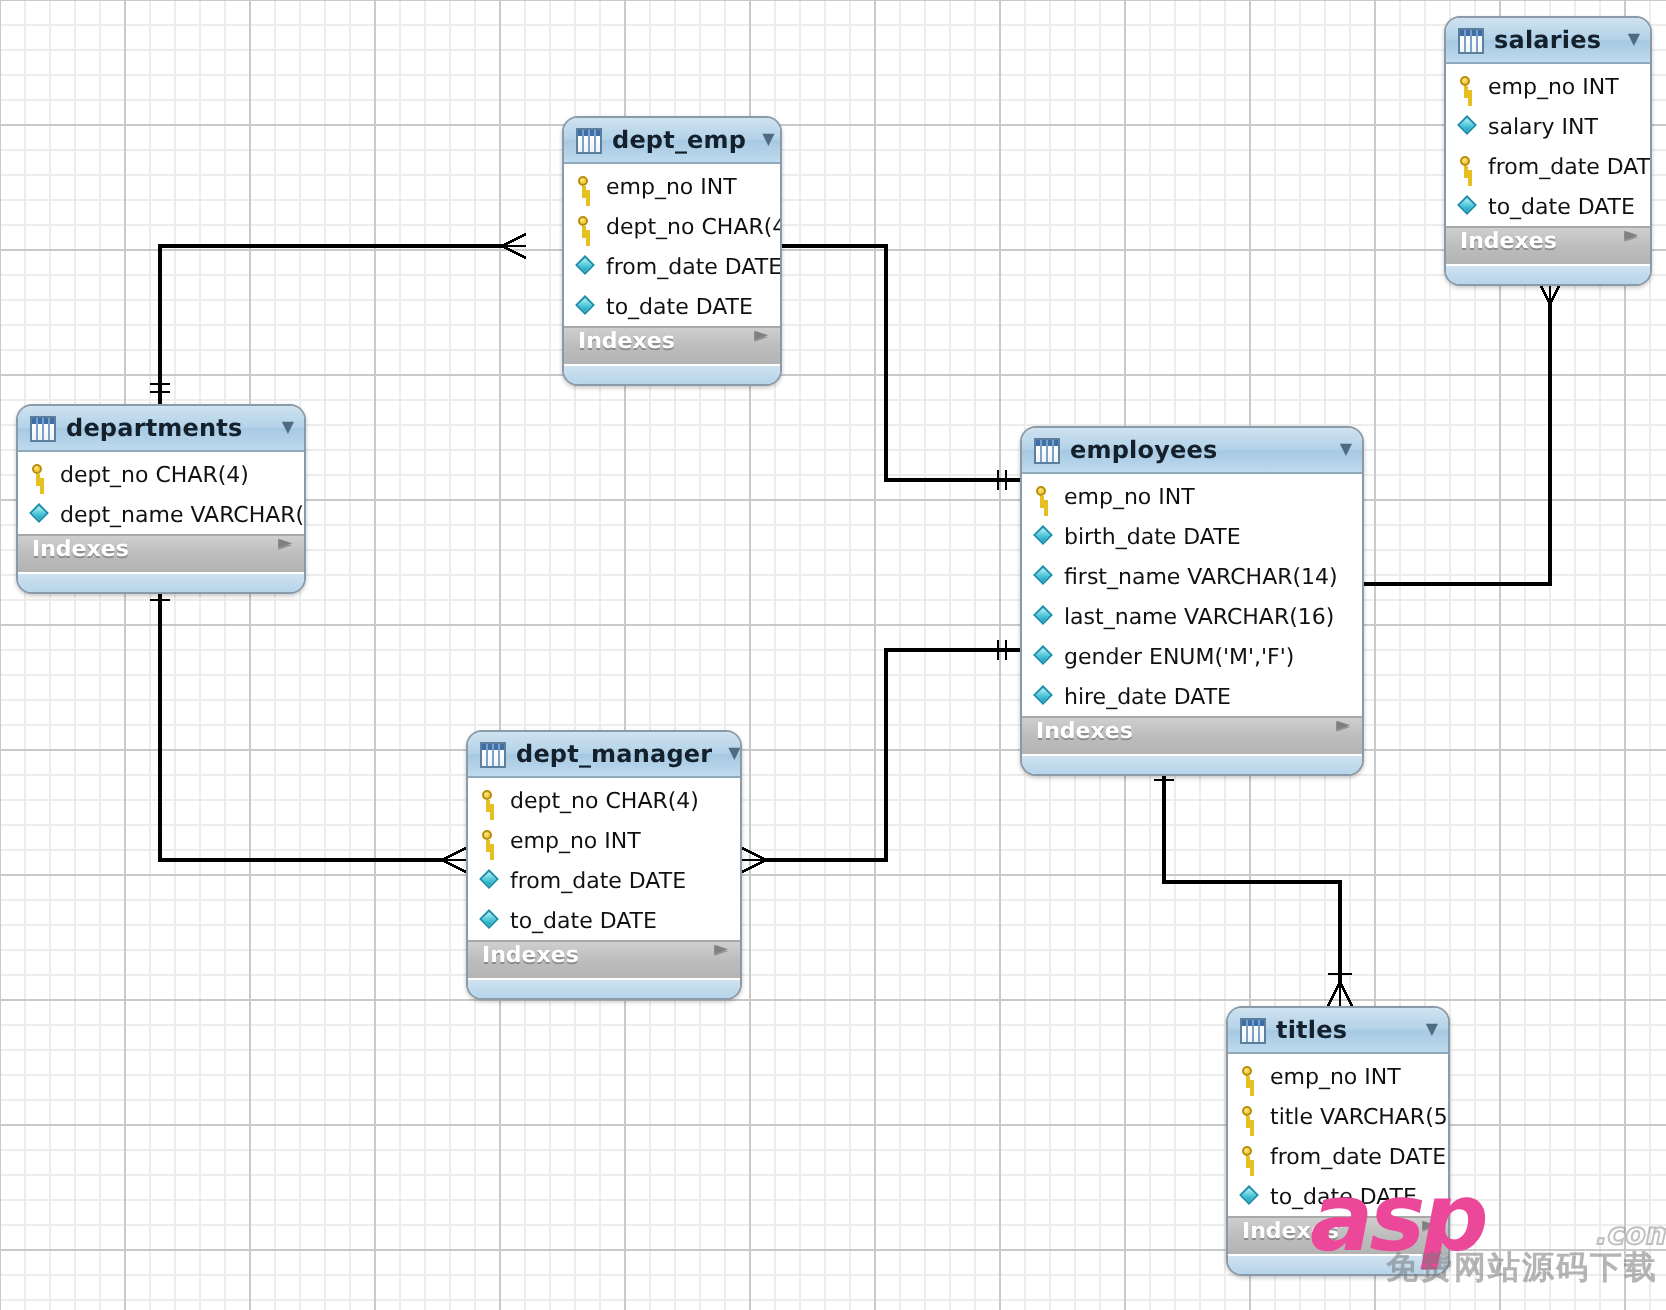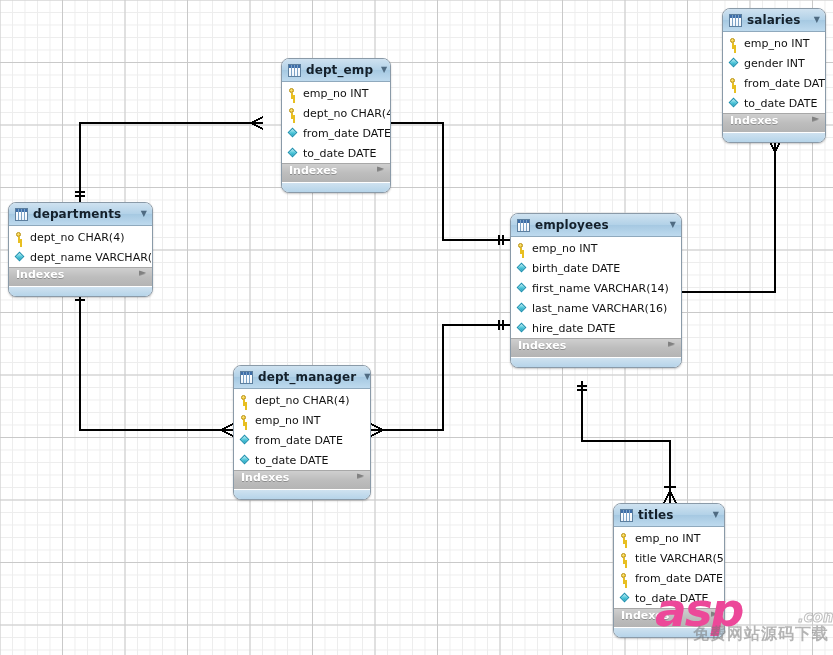--- a/index.html
+++ b/index.html
@@ -185,21 +185,21 @@
     <span class="tbl-name">salaries</span>
     <span class="tbl-caret">▼</span>
   </div>
   <div class="cols">
     <div class="col">
         <span class="ic key"></span>
         <span>emp_no INT</span>
       </div>
     <div class="col">
         <span class="ic dia"></span>
-        <span>gender INT</span>
+        <span>salary INT</span>
       </div>
     <div class="col">
         <span class="ic key"></span>
         <span>from_date DATE</span>
       </div>
     <div class="col">
         <span class="ic dia"></span>
         <span>to_date DATE</span>
       </div>
   </div>
@@ -279,20 +279,24 @@
         <span class="ic dia"></span>
         <span>birth_date DATE</span>
       </div>
     <div class="col">
         <span class="ic dia"></span>
         <span>first_name VARCHAR(14)</span>
       </div>
     <div class="col">
         <span class="ic dia"></span>
         <span>last_name VARCHAR(16)</span>
+      </div>
+    <div class="col">
+        <span class="ic dia"></span>
+        <span>gender ENUM('M','F')</span>
       </div>
     <div class="col">
         <span class="ic dia"></span>
         <span>hire_date DATE</span>
       </div>
   </div>
   <div class="idx">
     <span>Indexes</span>
     <span class="idx-arrow">►</span>
   </div>

